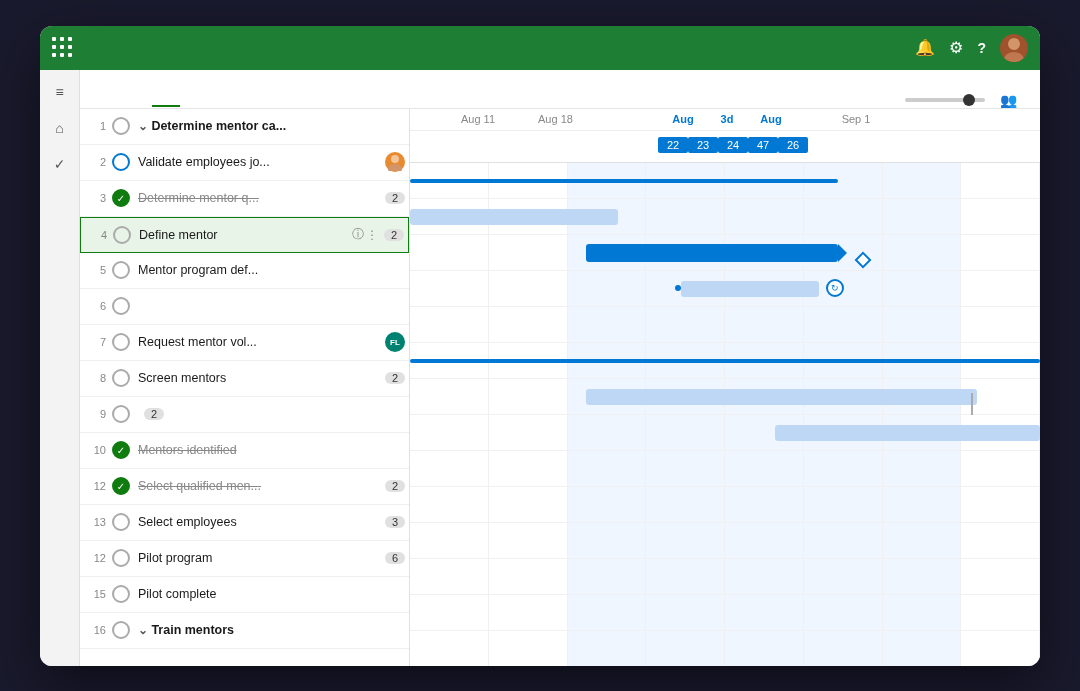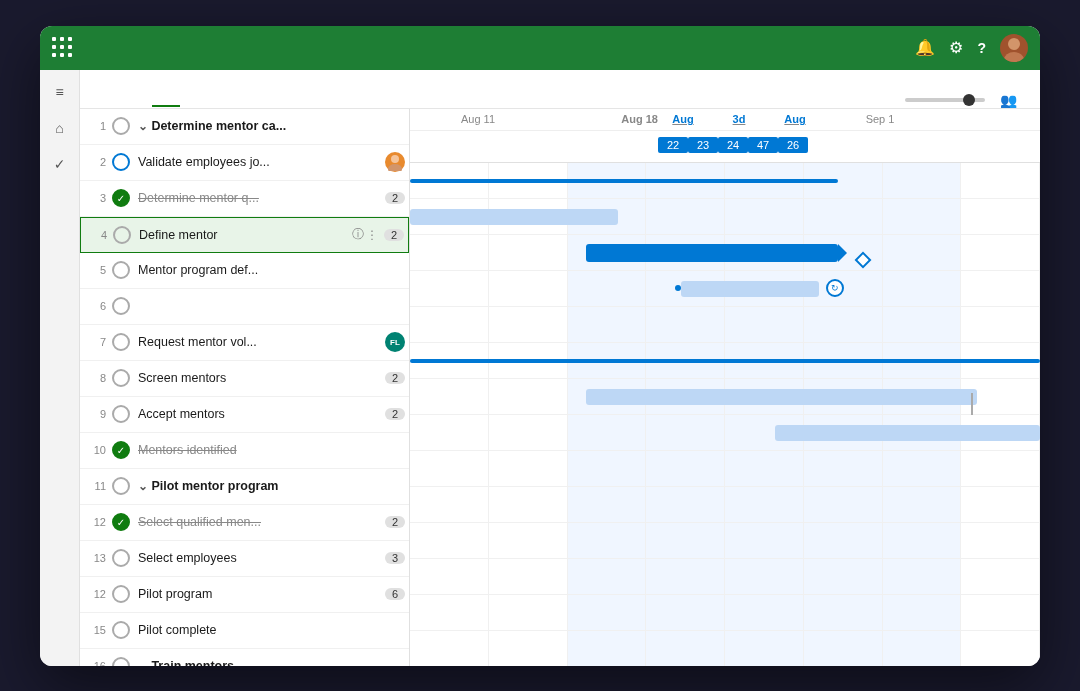--- a/index.html
+++ b/index.html
@@ -382,32 +382,26 @@
             </div>
             <div class="task-row">
               <div class="row-num">8</div>
               <div class="row-check"></div>
               <div class="task-name"><span>Screen mentors</span></div>
               <div class="task-badge">2</div>
             </div>
             <div class="task-row">
               <div class="row-num">9</div>
               <div class="row-check"></div>
-              <div class="task-name"><span>Accept mentors</span></div>
               <div class="task-badge">2</div>
             </div>
             <div class="task-row">
               <div class="row-num">10</div>
               <div class="row-check done"></div>
               <div class="task-name strikethrough"><span>Mentors identified</span></div>
-            </div>
-            <div class="task-row">
-              <div class="row-num">11</div>
-              <div class="row-check"></div>
-              <div class="task-name bold"><span style="font-size: 12px; color: rgb(85, 85, 85);">⌄ </span><span>Pilot mentor program</span></div>
             </div>
             <div class="task-row">
               <div class="row-num">12</div>
               <div class="row-check done"></div>
               <div class="task-name strikethrough"><span>Select qualified men...</span></div>
               <div class="task-badge">2</div>
             </div>
             <div class="task-row">
               <div class="row-num">13</div>
               <div class="row-check"></div>
@@ -430,22 +424,22 @@
               <div class="row-check"></div>
               <div class="task-name bold"><span style="font-size: 12px; color: rgb(85, 85, 85);">⌄ </span><span>Train mentors</span></div>
             </div>
           </div>
 
         <div class="gantt">
 
           <div class="gantt-header">
             <div style="height:22px; display:flex; align-items:center; padding: 0 8px; font-size:11px; color:#888; border-bottom:1px solid #eee;">
               <div style="width:120px; text-align:center;">Aug 11</div>
-              <div style="width:120px; text-align:right;font-weight:bold;">Aug 18</div>
-              <div style="display:flex; align-items:flex-start; gap:16px;text-decoration:underline;">
+              <div style="width:120px; text-align:left;">Aug 18</div>
+              <div style="display:flex; align-items:flex-start; gap:4px;">
                 <div style="width:50px; text-align:center; color:#0078d4; font-weight:700;">Aug</div>
                 <div style="width:30px; text-align:center; color:#0078d4; font-weight:700;">3d</div>
                 <div style="width:50px; text-align:center; color:#0078d4; font-weight:700;">Aug</div>
               </div>
               <div style="width:120px; text-align:center;">Sep 1</div>
             </div>
             <div style="height:28px; display:flex; align-items:center; padding: 0 8px; font-size:11px;">
               <div style="width:120px; text-align:center; color:#555;"></div>
               <div style="width:120px; text-align:center; color:#555;"></div>
 

